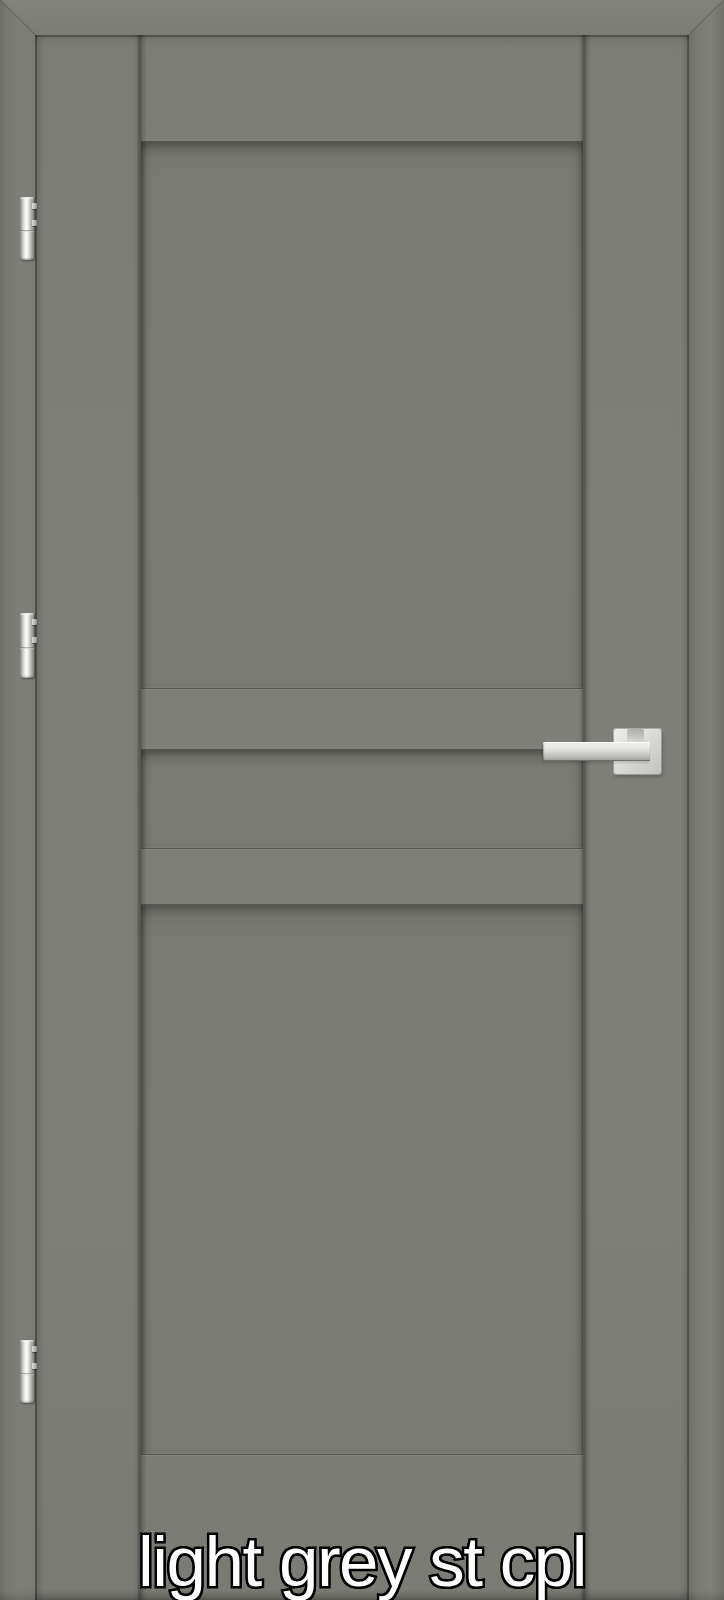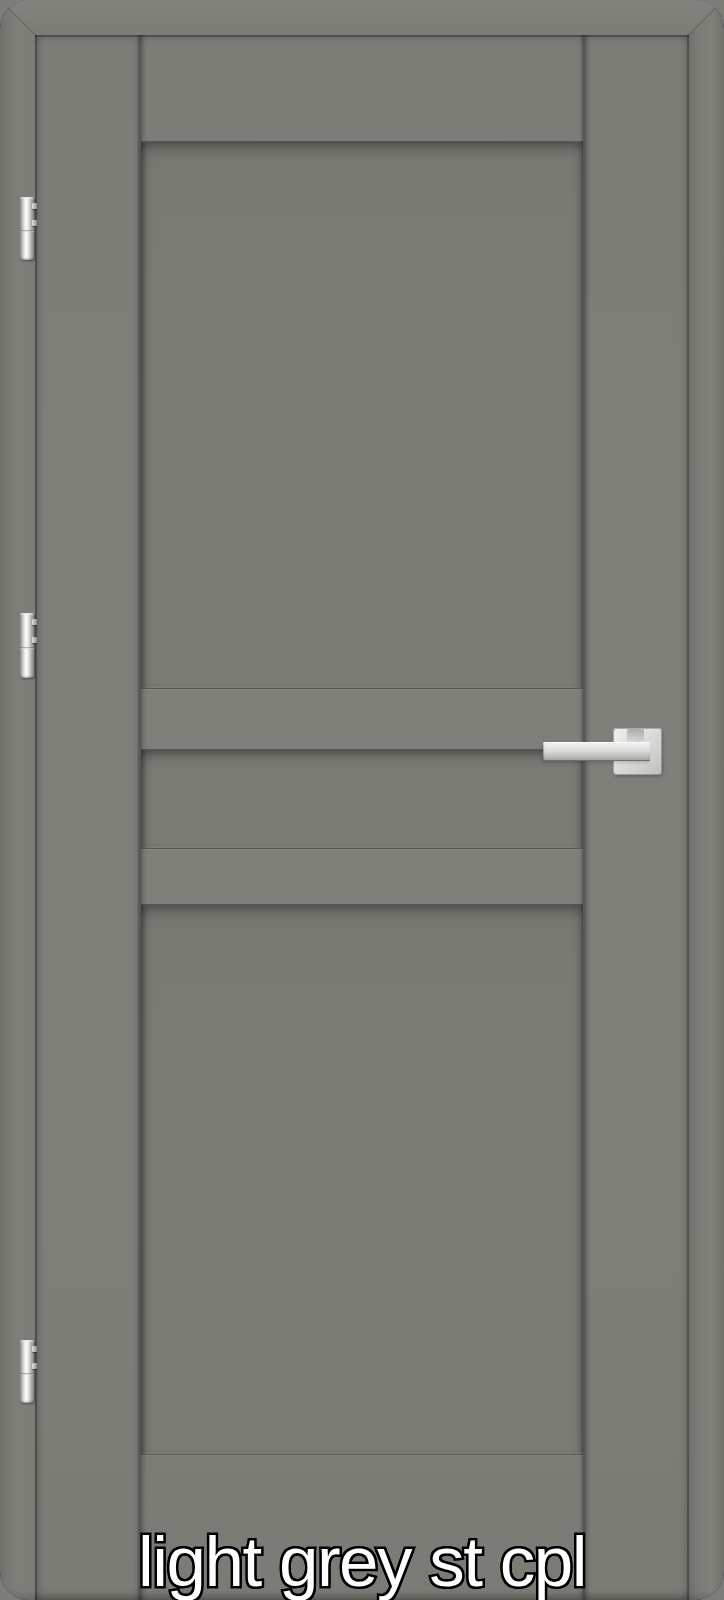--- a/index.html
+++ b/index.html
@@ -1,18 +1,18 @@
 <!DOCTYPE html>
 <html><head>
 <meta charset="utf-8">
 <style>
   html,body{margin:0;padding:0;background:#7d7e77;}
   .stage{
     position:relative;width:724px;height:1600px;overflow:hidden;
-    background:#0f172a;font-family:"Liberation Sans", sans-serif;border-radius:29px;
+    background:#0f172a;font-family:"Liberation Sans", sans-serif;
   }
   
   .frame-left{
     position:absolute;left:0;top:0;width:35px;height:1600px;
     background:linear-gradient(90deg,#6e6f68 0%,#777871 18%,#7e7f78 55%,#7b7c75 100%);
   }
   .frame-right{
     position:absolute;left:689px;top:0;width:35px;height:1600px;
     background:linear-gradient(90deg,#6d6e67 0%,#7a7b74 22%,#80817a 62%,#70716a 100%);
   }

